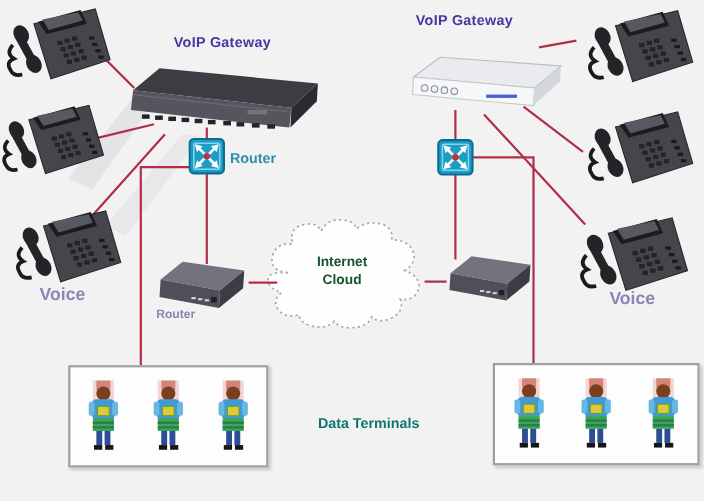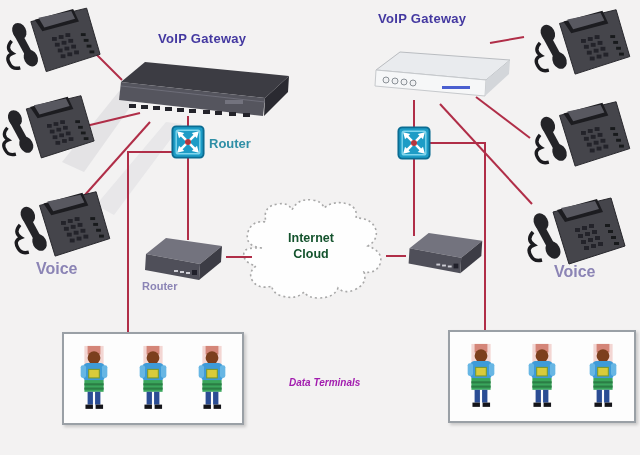--- a/index.html
+++ b/index.html
@@ -8,21 +8,21 @@
     background:#f3f2f2;
     font-family:"Liberation Sans", sans-serif;
   }
   .abs{position:absolute;}
   .lbl{position:absolute;font-weight:bold;white-space:nowrap;}
   .lbl-gateway{font-size:13px;color:#4338a0;letter-spacing:.3px;}
   .lbl-switch{font-size:13px;color:#2f8fa6;}
   .lbl-router{font-size:11px;color:#8b84b5;}
   .lbl-voice{font-size:16px;color:#8b84b5;}
   .lbl-cloud{font-size:12.5px;color:#14532d;white-space:normal;text-align:center;line-height:1.25;}
-  .lbl-terminals{font-size:10px;color:#a21caf;font-style:italic;}
+  .lbl-terminals{font-size:13px;color:#0f766e;}
   .terminal-box{
     position:absolute;background:#fdfdfd;border:2px solid #9aa0a6;
     box-shadow:2px 2px 3px rgba(0,0,0,.18);
     display:flex;justify-content:space-around;align-items:flex-start;
     padding-top:5px;box-sizing:border-box;
   }
   svg{display:block;}
 </style>
 </head>
 <body>

